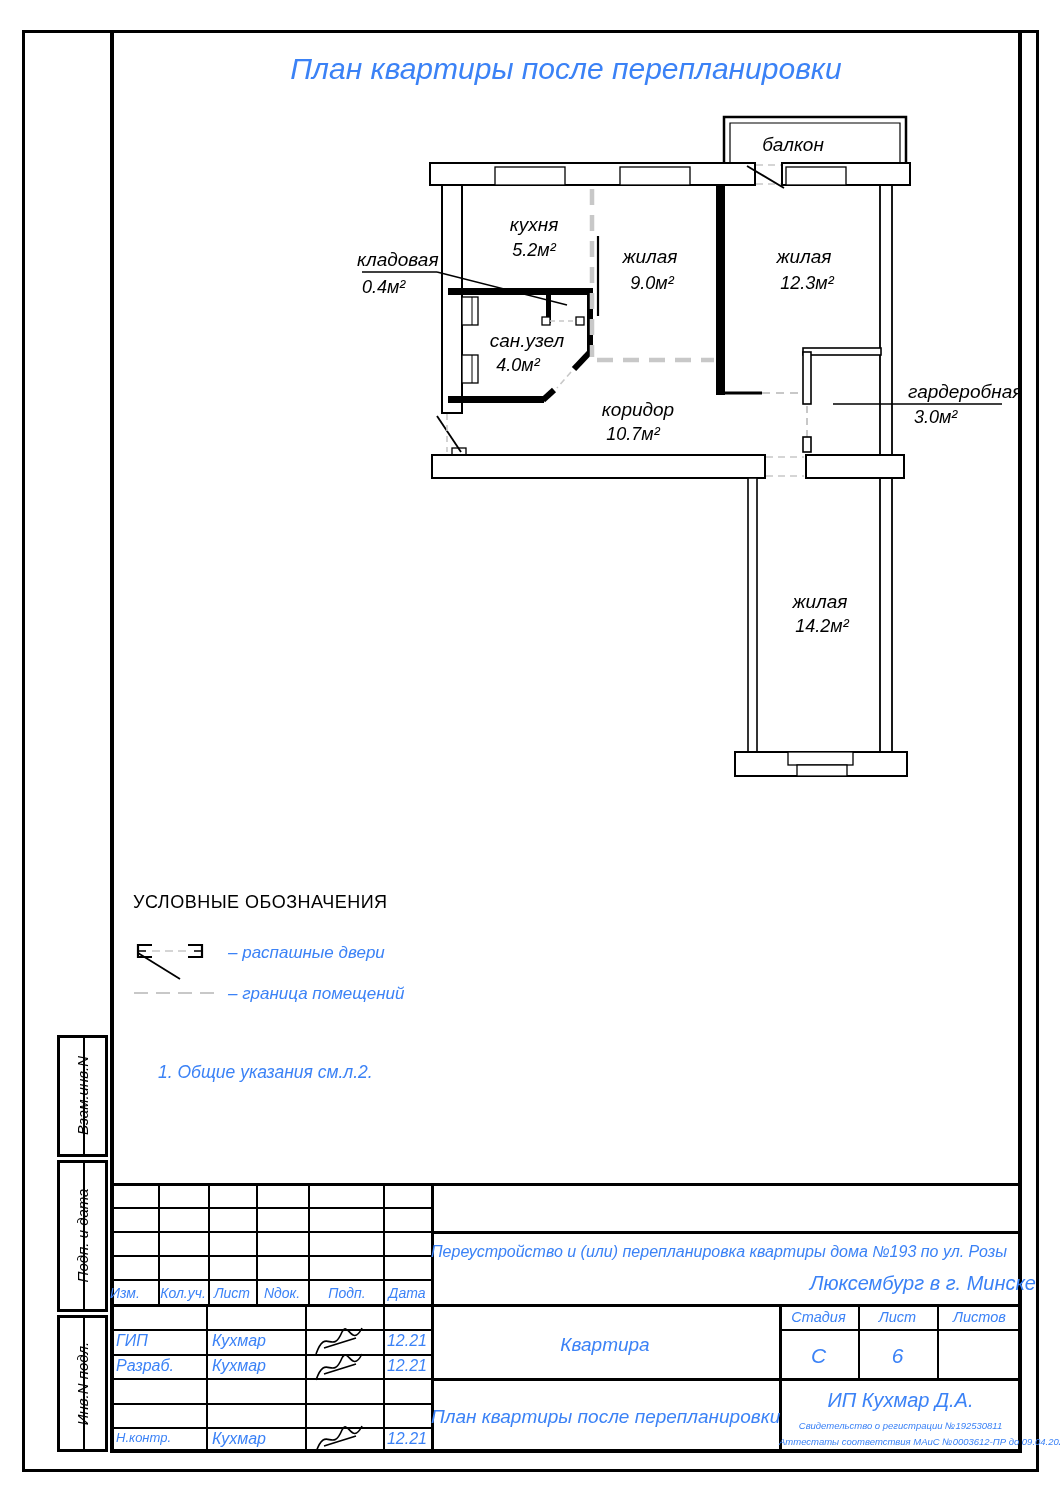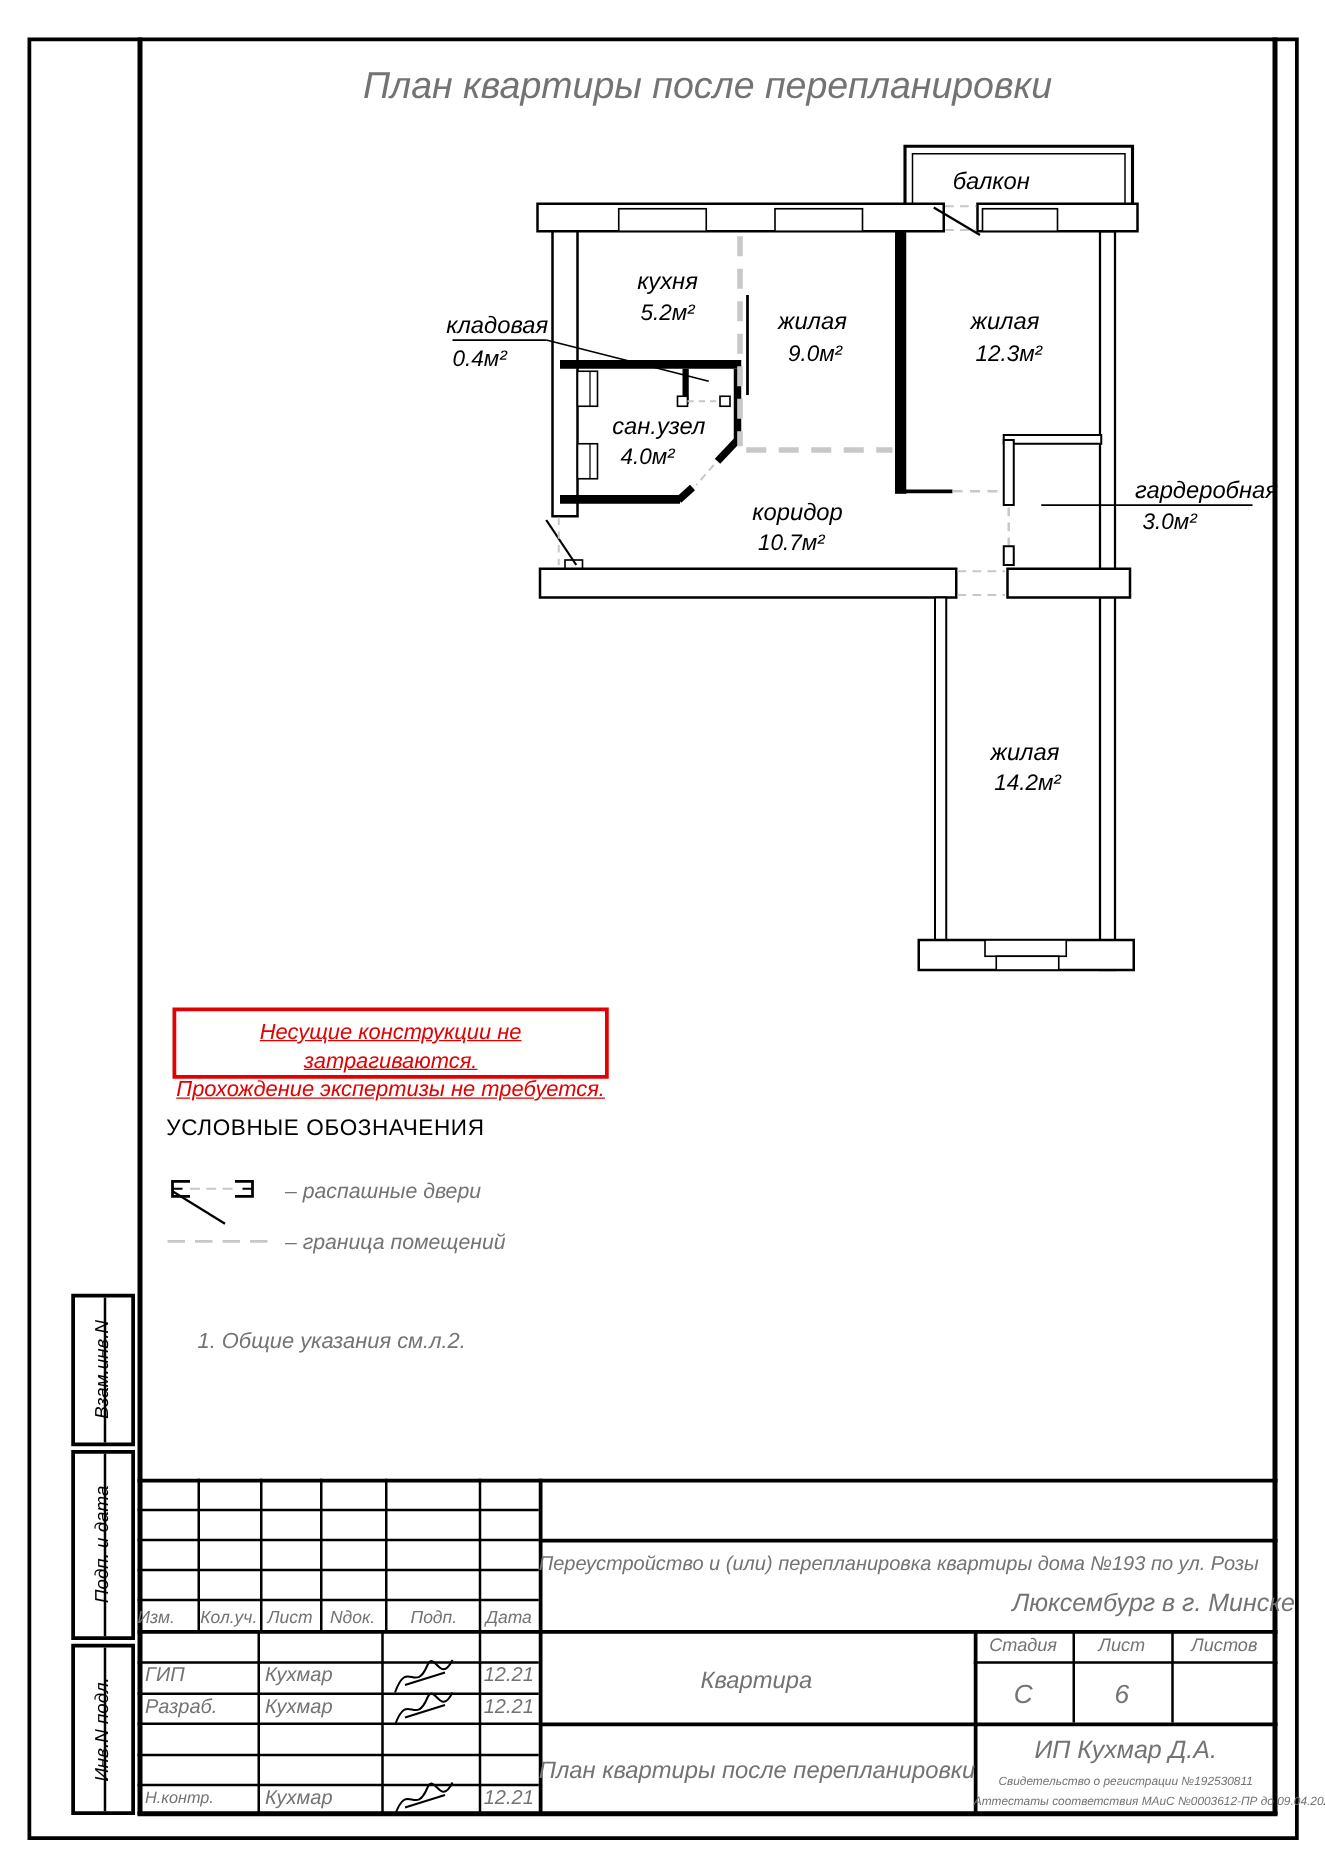--- a/index.html
+++ b/index.html
@@ -1,20 +1,20 @@
 <!DOCTYPE html>
 <html><head>
 <meta charset="utf-8">
 <style>
   html,body{margin:0;padding:0;background:#ffffff;}
   .sheet{position:relative;width:1060px;height:1500px;background:#fff;
          font-family:"Liberation Sans",sans-serif;color:#000;overflow:hidden;}
   .abs{position:absolute;}
   .ln{position:absolute;background:#000;}
-  .t{position:absolute;font-style:italic;white-space:nowrap;color:#737373;}
+  .t{position:absolute;font-style:italic;white-space:nowrap;color:#3b82f6;}
   .ctr{text-align:center;}
   .sheet-edge{position:absolute;left:22px;top:30px;width:1017px;height:1442px;
               border:3px solid #000;box-sizing:border-box;}
   .strip-box{position:absolute;left:57px;width:51px;border:3px solid #000;box-sizing:border-box;}
   .strip-divider{position:absolute;left:50%;top:0;width:2px;height:100%;background:#000;}
   .strip-label{position:absolute;left:-38px;top:50%;width:120px;margin-top:-9px;
                transform:rotate(-90deg);transform-origin:50% 50%;
                font-style:italic;font-size:15px;text-align:center;white-space:nowrap;}
   .notice{position:absolute;left:138px;top:806px;width:349px;height:57px;
           border:3px solid #e30000;box-sizing:border-box;padding-top:5px;}
@@ -129,24 +129,20 @@
       <text x="822" y="632" font-size="18">14.2м²</text>
     </g>
     <g fill="#000" font-style="italic" text-anchor="start">
       <text x="357" y="266" font-size="19">кладовая</text>
       <text x="362" y="293" font-size="18">0.4м²</text>
       <text x="908" y="398" font-size="19">гардеробная</text>
       <text x="914" y="423" font-size="18">3.0м²</text>
     </g>
   </svg>
 
-  <div class="notice">
-    <div>Несущие конструкции не затрагиваются.</div>
-    <div>Прохождение экспертизы не требуется.</div>
-  </div>
 
   <div class="abs" style="left:133px;top:892px;font-size:18px;letter-spacing:0.5px;">УСЛОВНЫЕ ОБОЗНАЧЕНИЯ</div>
   <svg class="abs" style="left:130px;top:933px;" width="100" height="70" viewBox="0 0 100 70">
     <g fill="none" stroke="#000">
       <path d="M22,12 H8 V24 H22" stroke-width="2.2"></path>
       <line x1="8" y1="18" x2="16" y2="18" stroke-width="1.5"></line>
       <path d="M58,12 H72 V24 H58" stroke-width="2.2"></path>
       <line x1="72" y1="18" x2="64" y2="18" stroke-width="1.5"></line>
       <line x1="22" y1="18" x2="58" y2="18" stroke="#c8c8c8" stroke-width="1.5" stroke-dasharray="8,5"></line>
       <line x1="8" y1="20" x2="50" y2="46" stroke-width="1.8"></line>

